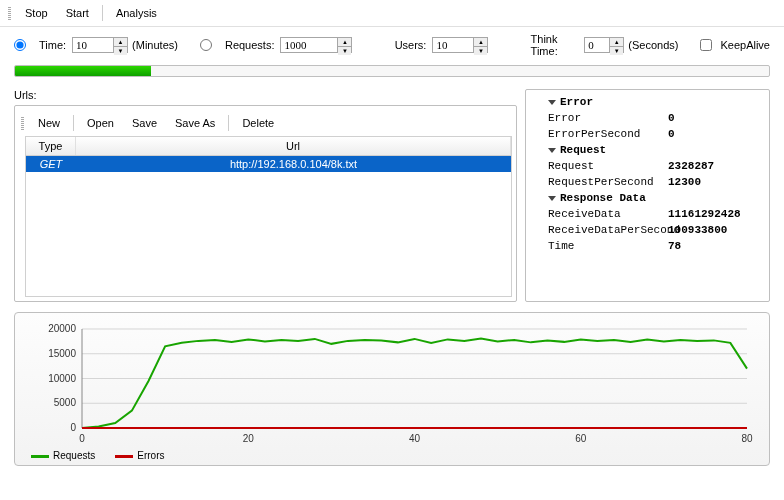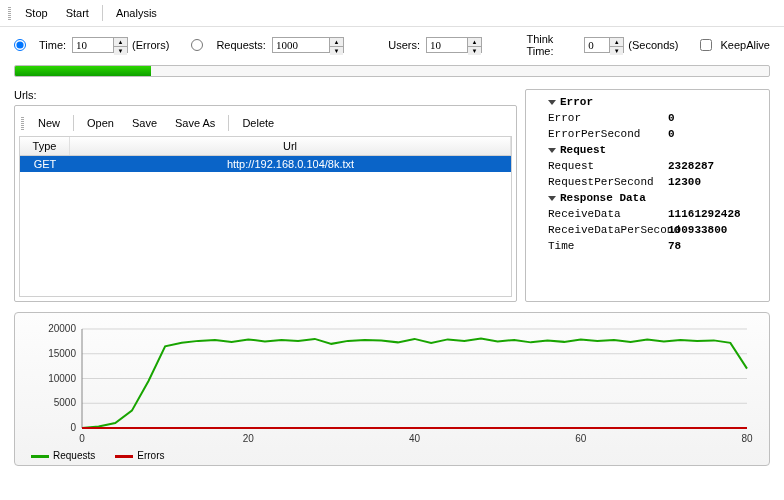--- a/index.html
+++ b/index.html
@@ -68,28 +68,28 @@
 
   .midrow {
     display:flex;
     gap:8px;
     padding: 6px 14px;
   }
   .panel { border:1px solid #bfbfbf; border-radius:2px; padding:4px; background:#fff; }
   .urls-panel { flex: 1 1 auto; display:flex; flex-direction:column; min-width:0;}
   .urls-label { margin-bottom:4px; }
   .urls-toolbar { display:flex; align-items:center; padding:4px 2px; gap:4px;}
-  .urls-table-wrap { border:1px solid #d0d0d0; flex:1; overflow:hidden; }
+  .urls-table-wrap { border:1px solid #d0d0d0; flex:1; overflow:hidden;margin-left:6px; }
   .urls-header { display:flex; background: linear-gradient(#fff,#ededed); border-bottom:1px solid #d0d0d0;}
   .urls-header div { padding:3px 6px; border-right:1px solid #e0e0e0;}
   .uh-type { width:50px; }
   .uh-url { flex:1;}
   .urls-row { display:flex; background:#0a64c8; color:#fff; }
   .urls-row div { padding:2px 6px; }
-  .urls-row .uh-type { width:50px; }
+  .urls-row .uh-type { width:50px;font-style:italic; }
   .urls-row .uh-url { flex:1; }
   .urls-body { height:140px; overflow:auto; }
 
   .stats-panel { width:245px; font-family: "Courier New", monospace; font-size:11px;padding-left:20px;}
   .stats-panel .srow { display:flex; padding:2px 2px; }
   .stats-panel .skey { width:120px; }
   .stats-panel .sval { flex:1; }
   .stats-panel .shead { font-weight:bold; display:flex; align-items:center; }
   .tri { display:inline-block; width:0;height:0;border-left:4px solid transparent;border-right:4px solid transparent;border-top:5px solid #444; margin-right:4px;}
 
@@ -118,21 +118,21 @@
 <div class="config-row">
   <input type="radio" class="radio" checked="" style="">
   <span class="lbl">Time:</span>
   <span class="spin">
     <input value="10" style="">
     <span class="btns">
         <div>▲</div>
         <div>▼</div>
       </span>
   </span>
-  <span class="unit">(Errors)</span>
+  <span class="unit">(Minutes)</span>
 
   <input type="radio" class="radio" style="">
   <span class="lbl">Requests:</span>
   <span class="spin">
     <input class="wide" value="1000" style="">
     <span class="btns">
         <div>▲</div>
         <div>▼</div>
       </span>
   </span>

